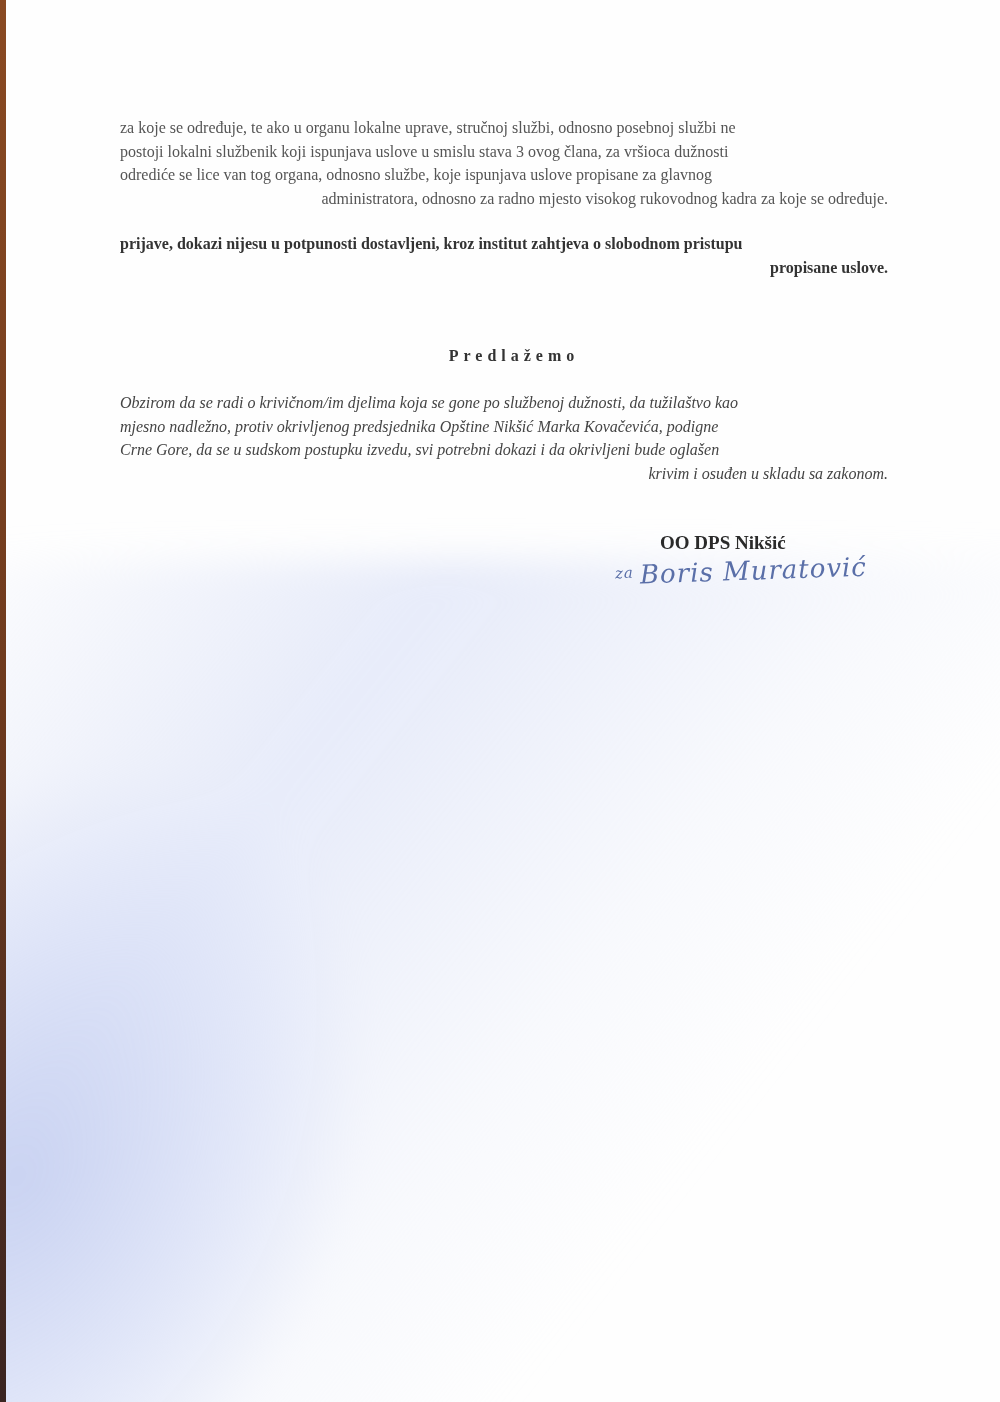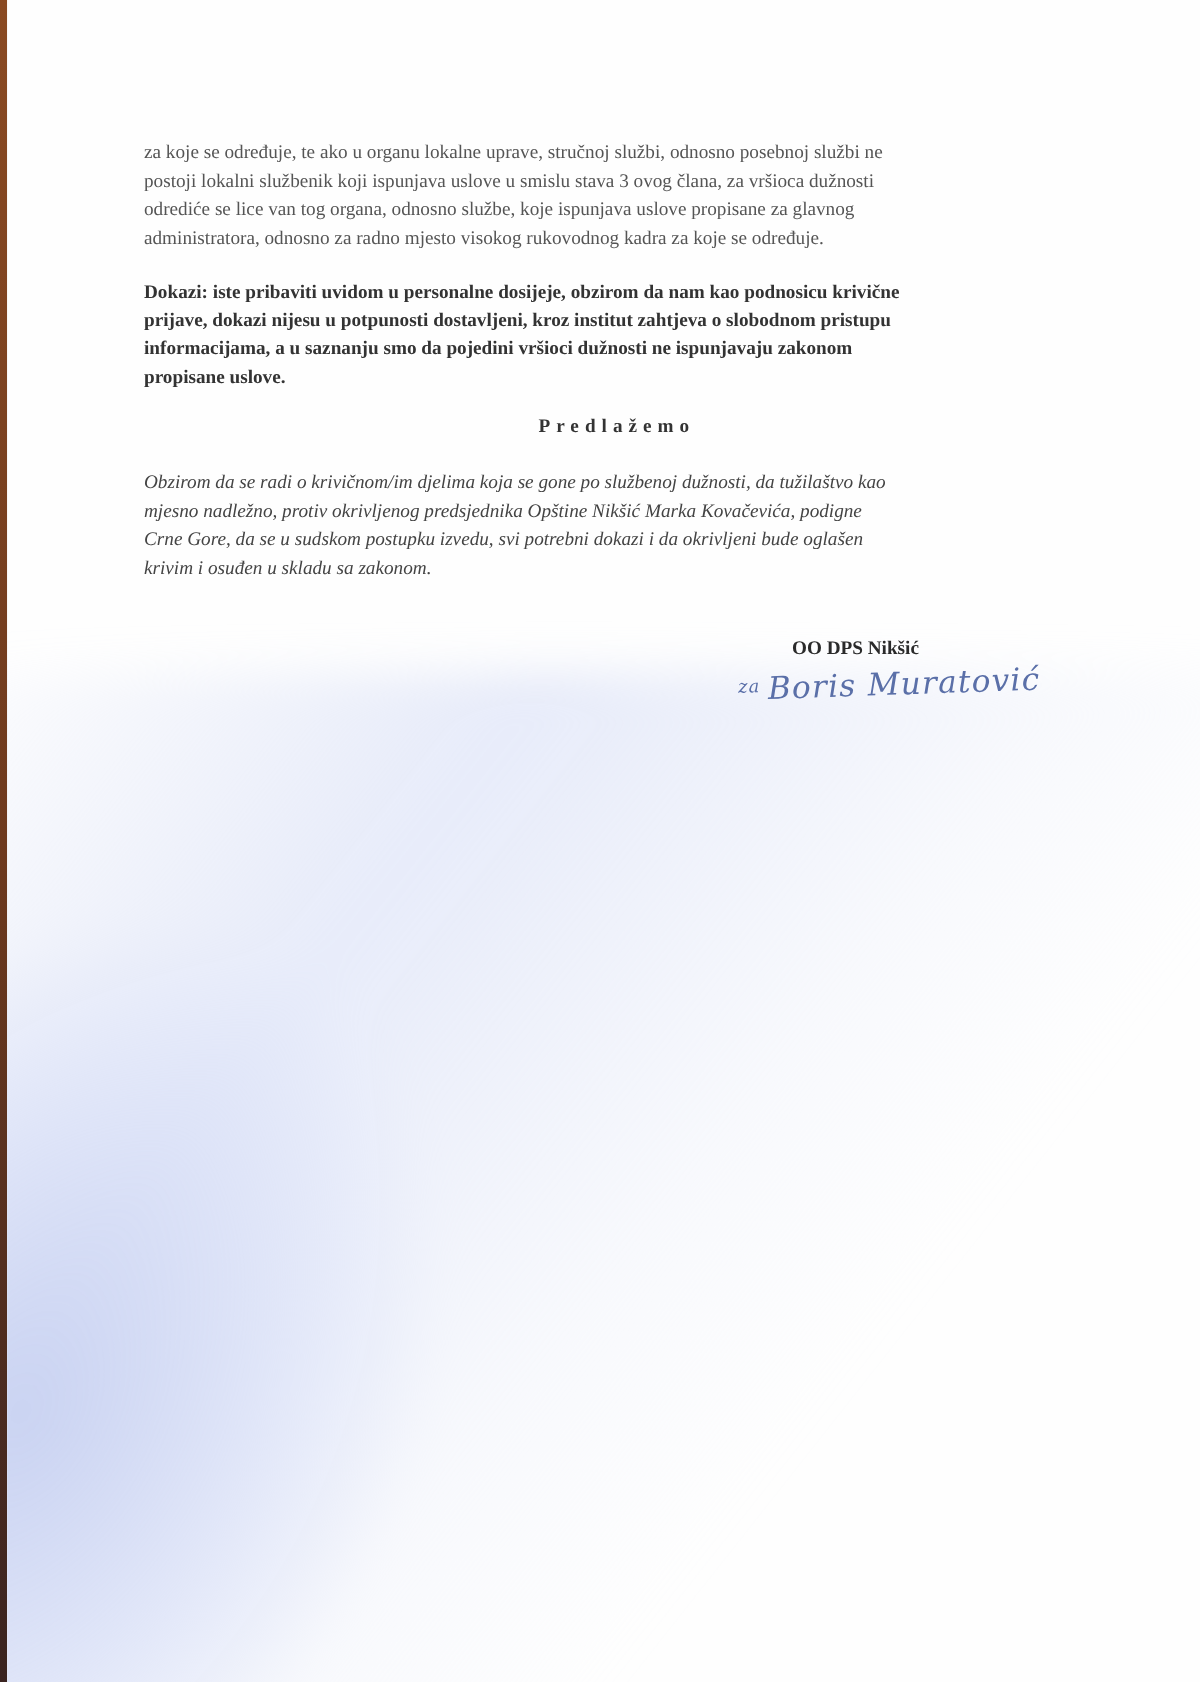--- a/index.html
+++ b/index.html
@@ -58,60 +58,58 @@
       letter-spacing: 5px;
       color: #333;
       padding-left: 14px;
     }
     .p3 { top: 391px; color: #444; font-style: italic; }
     .org {
       position: absolute;
       top: 532px; left: 660px;
       font-family: "Liberation Serif", serif;
       font-weight: bold;
-      font-size: 16px;
+      font-size: 19px;
       color: #2a2a2a;
     }
     .signature {
       position: absolute;
       top: 556px; left: 615px;
       font-family: "DejaVu Serif", serif;
       font-style: italic;
       font-size: 26px;
       color: #5a6fa8;
       letter-spacing: 1px;
       transform: rotate(-2deg);
     }
     .signature .prefix {
       font-size: 15px;
       margin-right: 6px;
       vertical-align: 6px;
     }
     .line { display: block; }
-    .last { text-align: left; }
+    .last { text-align: right; }
   </style>
 </head>
 <body>
 
 <div class="edge"></div>
 <div class="paper">
   <div class="shadow"></div>
 </div>
 
 <div class="text p1">
   <span class="line">za koje se određuje, te ako u organu lokalne uprave, stručnoj službi, odnosno posebnoj službi ne</span>
   <span class="line">postoji lokalni službenik koji ispunjava uslove u smislu stava 3 ovog člana, za vršioca dužnosti</span>
   <span class="line">odrediće se lice van tog organa, odnosno službe, koje ispunjava uslove propisane za glavnog</span>
   <span class="line last">administratora, odnosno za radno mjesto visokog rukovodnog kadra za koje se određuje.</span>
 </div>
 
 <div class="text p2">
-  <span class="line">Dokazi: iste pribaviti uvidom u personalne dosijeje, obzirom da nam kao podnosicu krivične</span>
   <span class="line">prijave, dokazi nijesu u potpunosti dostavljeni, kroz institut zahtjeva o slobodnom pristupu</span>
-  <span class="line">informacijama, a u saznanju smo da pojedini vršioci dužnosti ne ispunjavaju zakonom</span>
   <span class="line last">propisane uslove.</span>
 </div>
 
 <div class="heading">Predlažemo</div>
 
 <div class="text p3">
   <span class="line">Obzirom da se radi o krivičnom/im djelima koja se gone po službenoj dužnosti, da tužilaštvo kao</span>
   <span class="line">mjesno nadležno, protiv okrivljenog predsjednika Opštine Nikšić Marka Kovačevića, podigne</span>
   <span class="line">Crne Gore, da se u sudskom postupku izvedu, svi potrebni dokazi  i da okrivljeni bude oglašen</span>
   <span class="line last">krivim i osuđen u skladu sa zakonom.</span>

